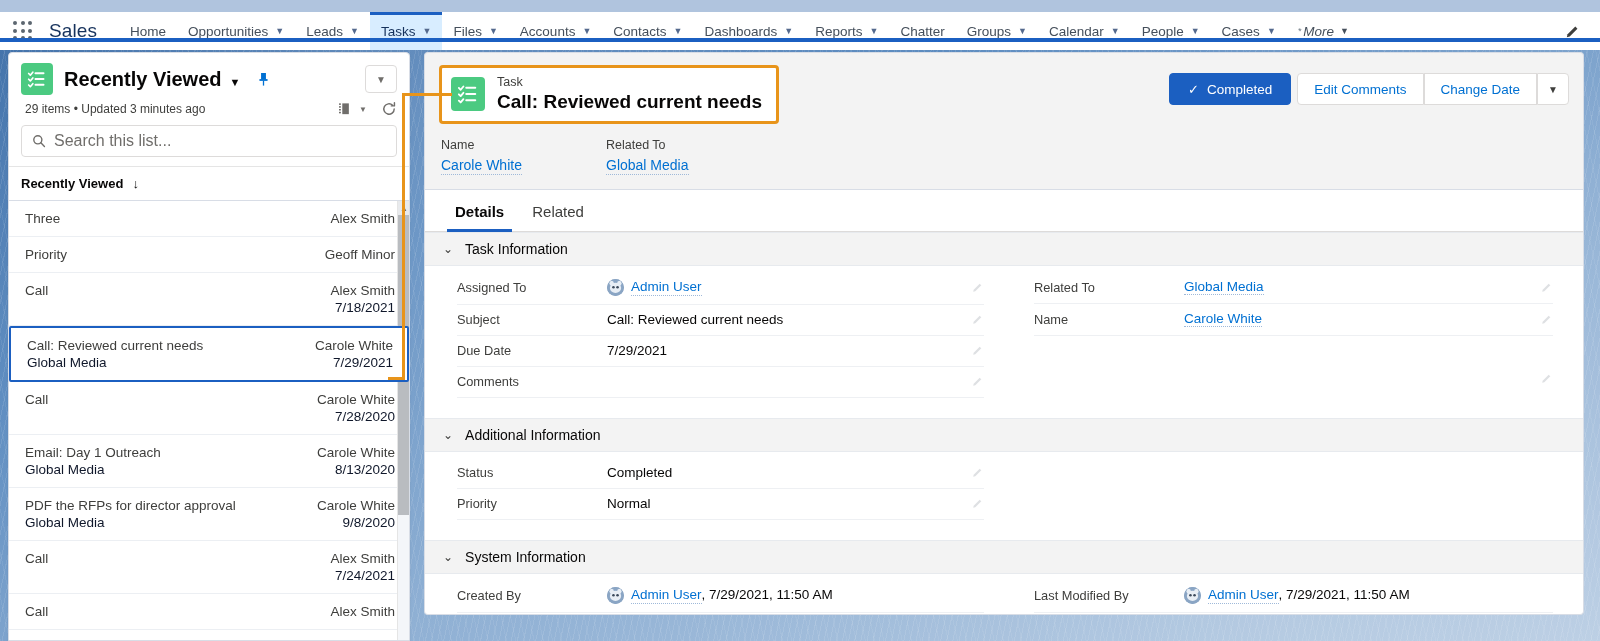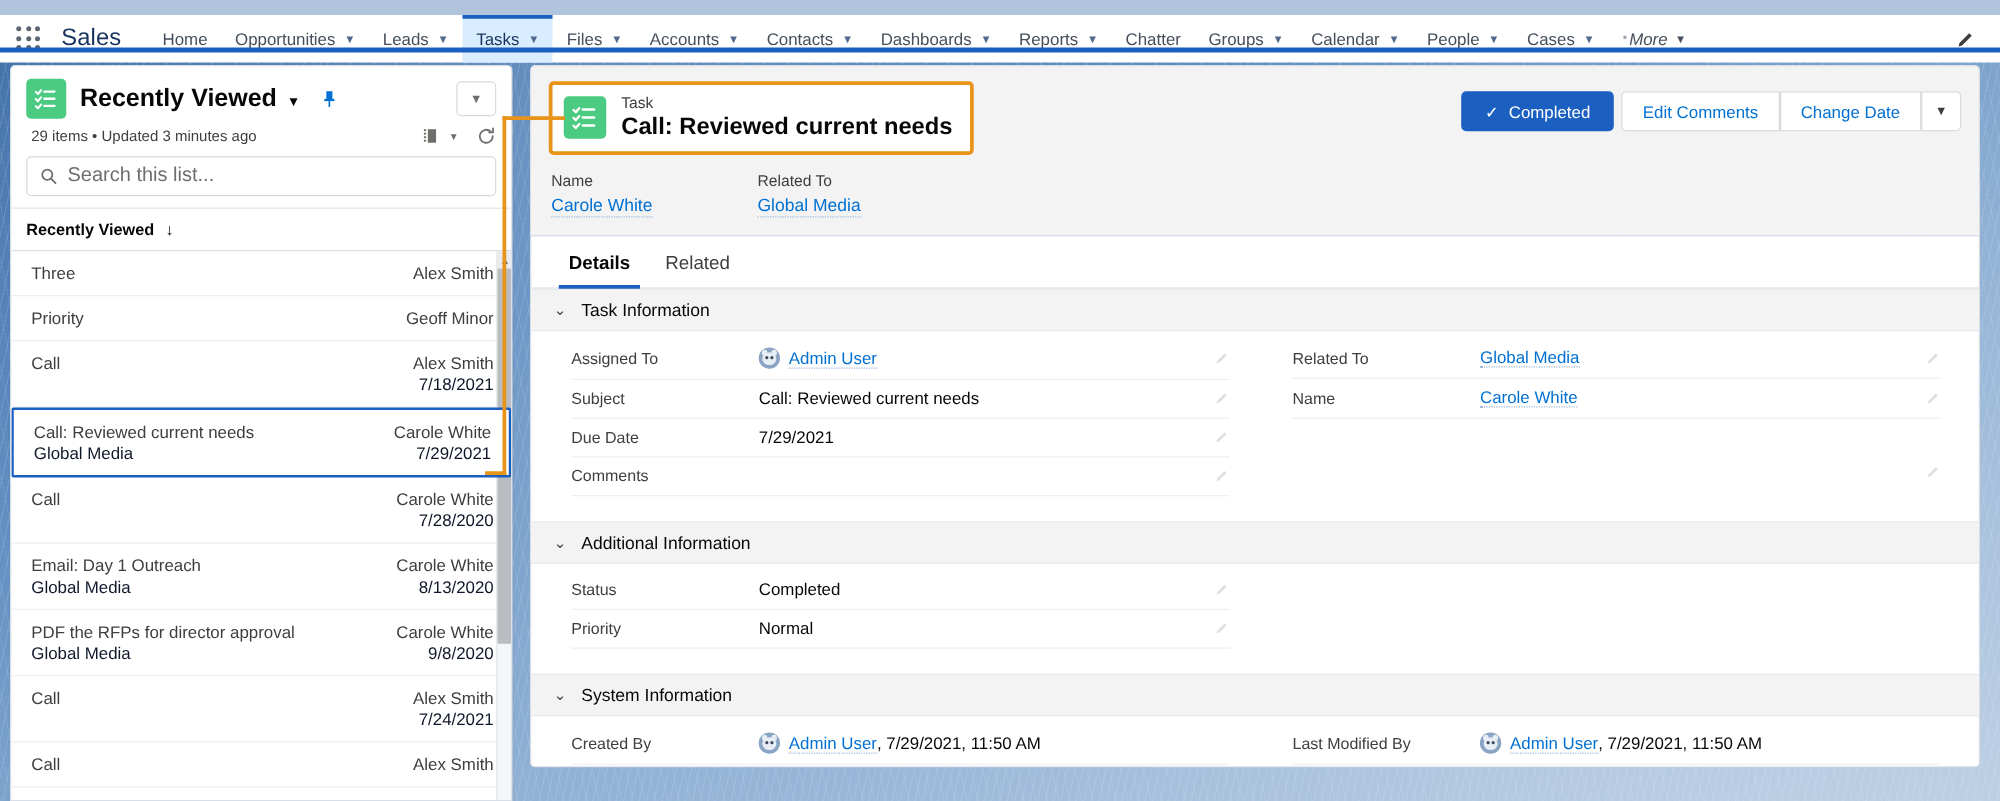--- a/index.html
+++ b/index.html
@@ -274,21 +274,21 @@
   .col.right-col { padding-left: 30px; padding-right: 30px; }
   .frow {
     display:flex; align-items:center;
     border-bottom:1px solid #eef0f3;
     padding: 7px 0 8px 0;
     min-height:31px;
   }
   .frow .fl { width: 150px; font-size:12.8px; color:#3e3e3c; flex:none; }
   .frow .fv {
     flex:1; font-size:13.5px; color:#080707;
-    display:flex; align-items:center; gap:0;
+    display:flex; gap:0;
   }
   .frow .fv a {
     color:#0070d2; text-decoration:none; cursor:pointer;
     border-bottom:1px dotted #9fb9d9;
   }
   .pencil-cell {
     width:20px; flex:none; display:flex; align-items:center; justify-content:flex-end;
     cursor:pointer; opacity:.45;
   }
   .avatar {

